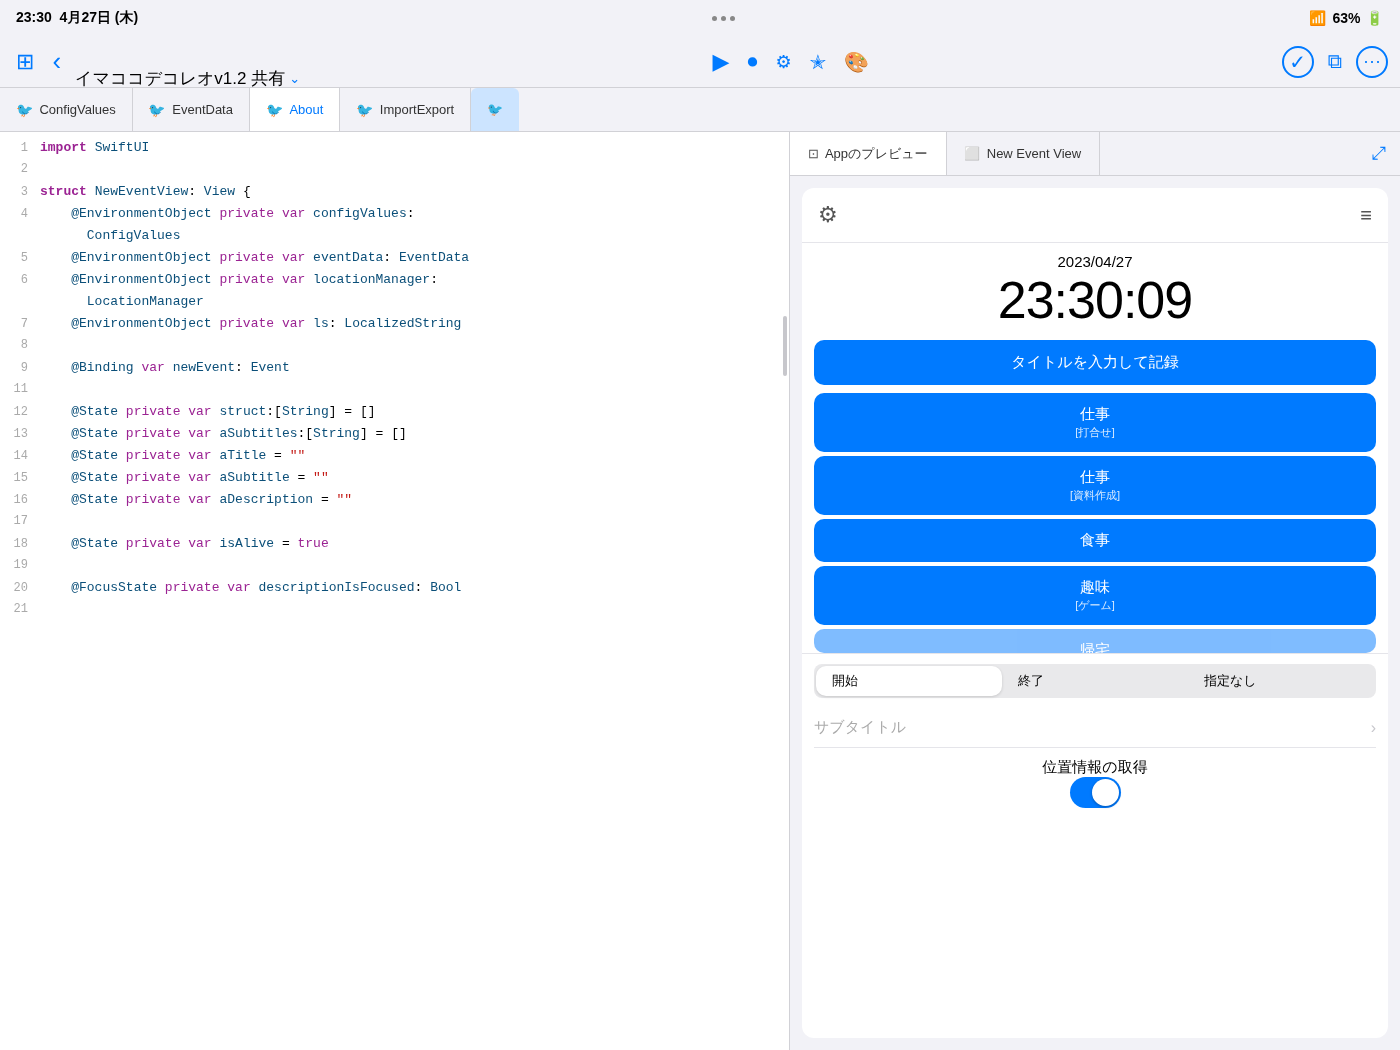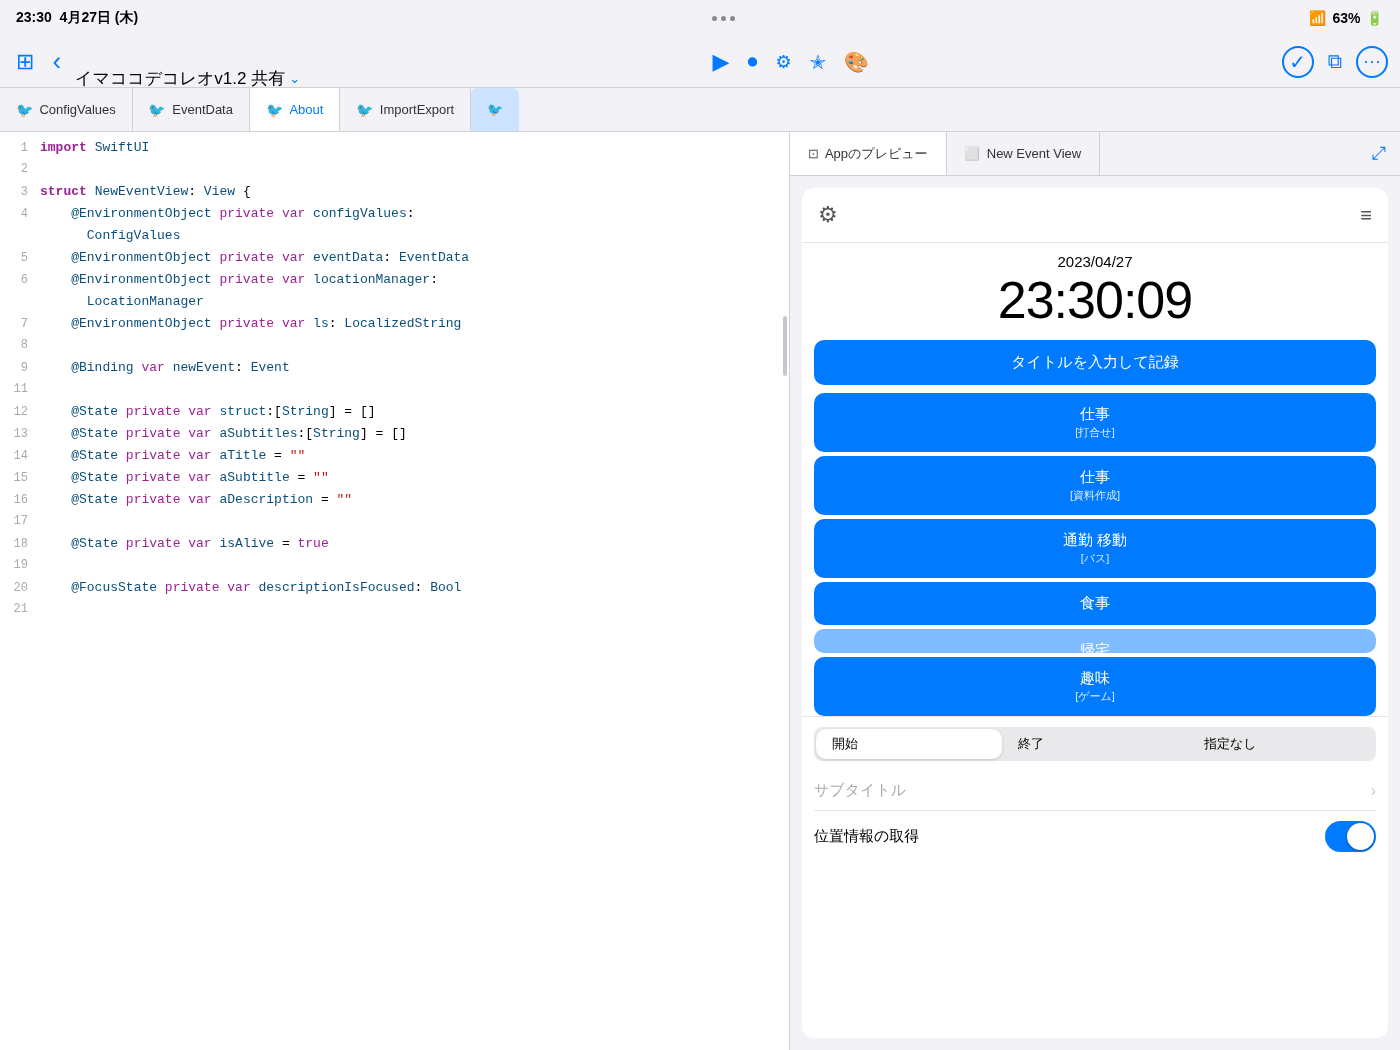--- a/index.html
+++ b/index.html
@@ -312,20 +312,21 @@
     }
     .chevron-right {
       color: #c7c7cc;
       font-size: 16px;
     }
     .toggle-row {
       display: flex;
       align-items: center;
       justify-content: space-between;
       padding: 10px 0;
+      flex-direction: column;
     }
     .toggle-label {
       font-size: 15px;
       color: #000;
     }
     .toggle {
       width: 51px;
       height: 31px;
       background: #007aff;
       border-radius: 16px;
@@ -537,33 +538,29 @@
       <div class="buttons-list">
         <div class="event-btn">
           <span class="btn-main-text">仕事</span>
           <span class="btn-sub-text">[打合せ]</span>
         </div>
         <div class="event-btn">
           <span class="btn-main-text">仕事</span>
           <span class="btn-sub-text">[資料作成]</span>
         </div>
         <div class="event-btn">
-          <span class="btn-main-text">通勤 移動</span>
-          <span class="btn-sub-text">[バス]</span>
-        </div>
-        <div class="event-btn">
           <span class="btn-main-text">食事</span>
         </div>
-        <div class="event-btn" style="height:20px; overflow:hidden; opacity:0.5;">
-          <span class="btn-main-text">帰宅</span>
-        </div>
-
         <div class="event-btn">
           <span class="btn-main-text">趣味</span>
           <span class="btn-sub-text">[ゲーム]</span>
+        </div>
+
+        <div class="event-btn" style="height:20px; overflow:hidden; opacity:0.5;">
+          <span class="btn-main-text">帰宅</span>
         </div>
       </div>
 
       <div class="bottom-controls">
 
         <div class="segment-control">
           <div class="segment-btn active">開始</div>
           <div class="segment-btn">終了</div>
           <div class="segment-btn">指定なし</div>
         </div>

